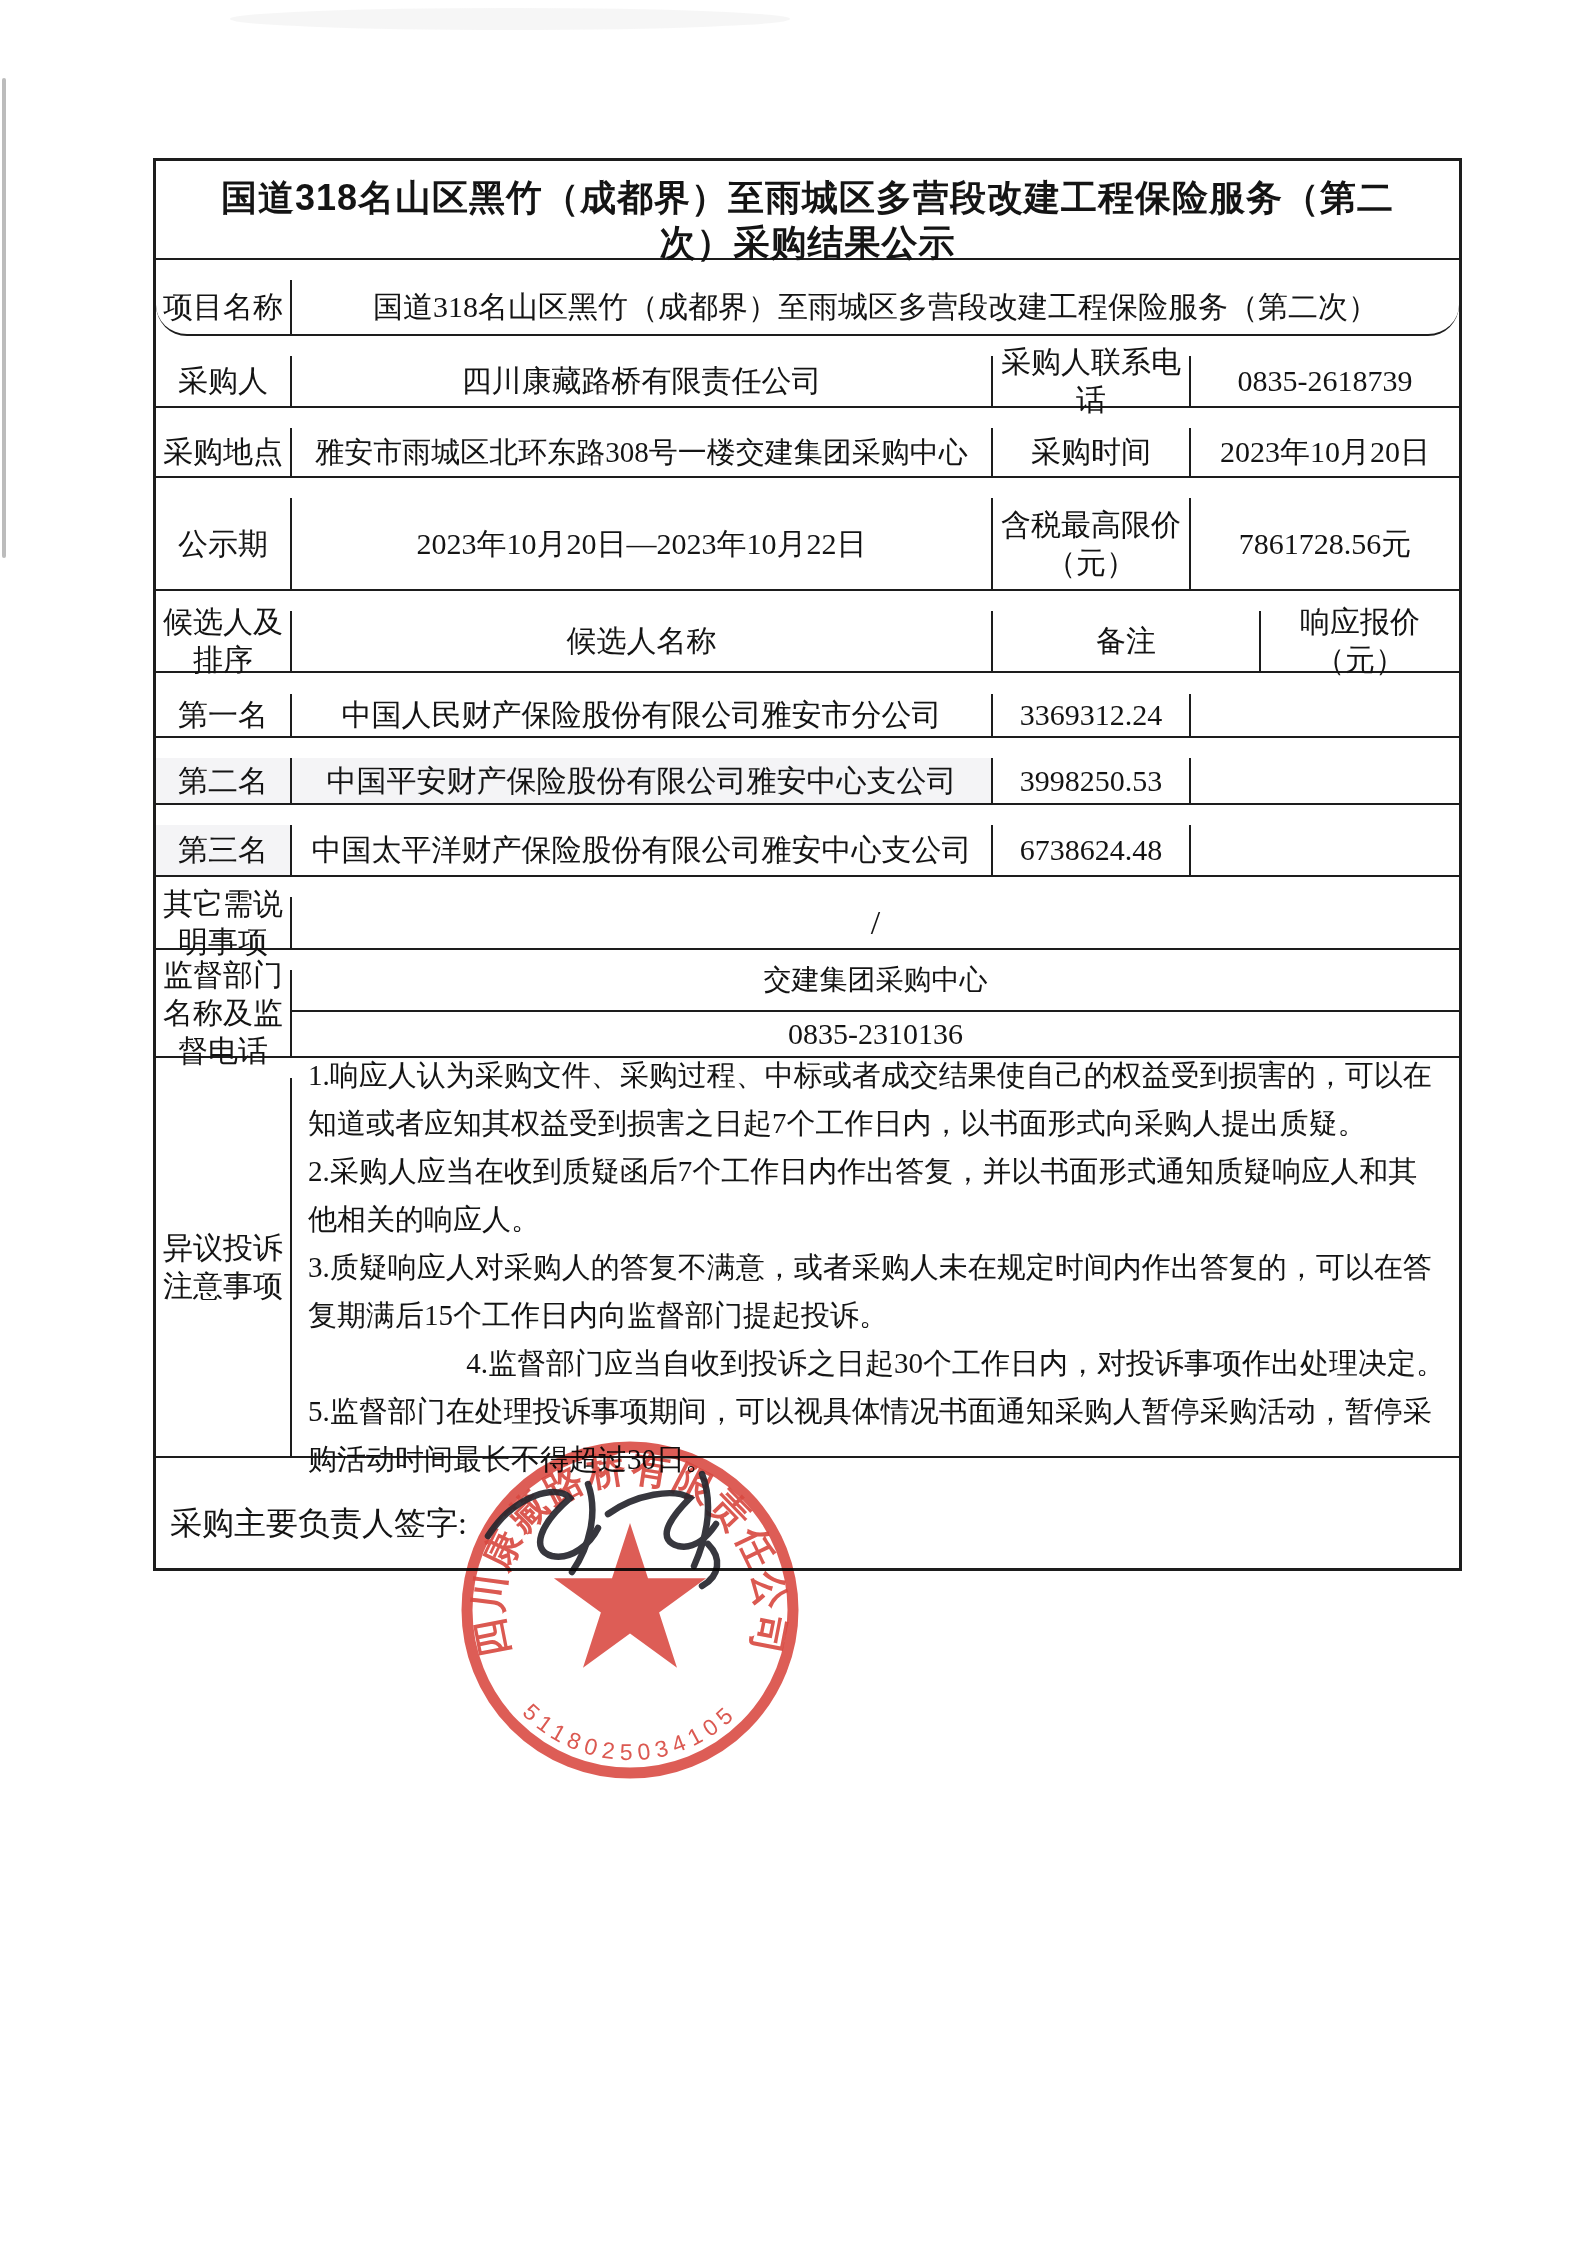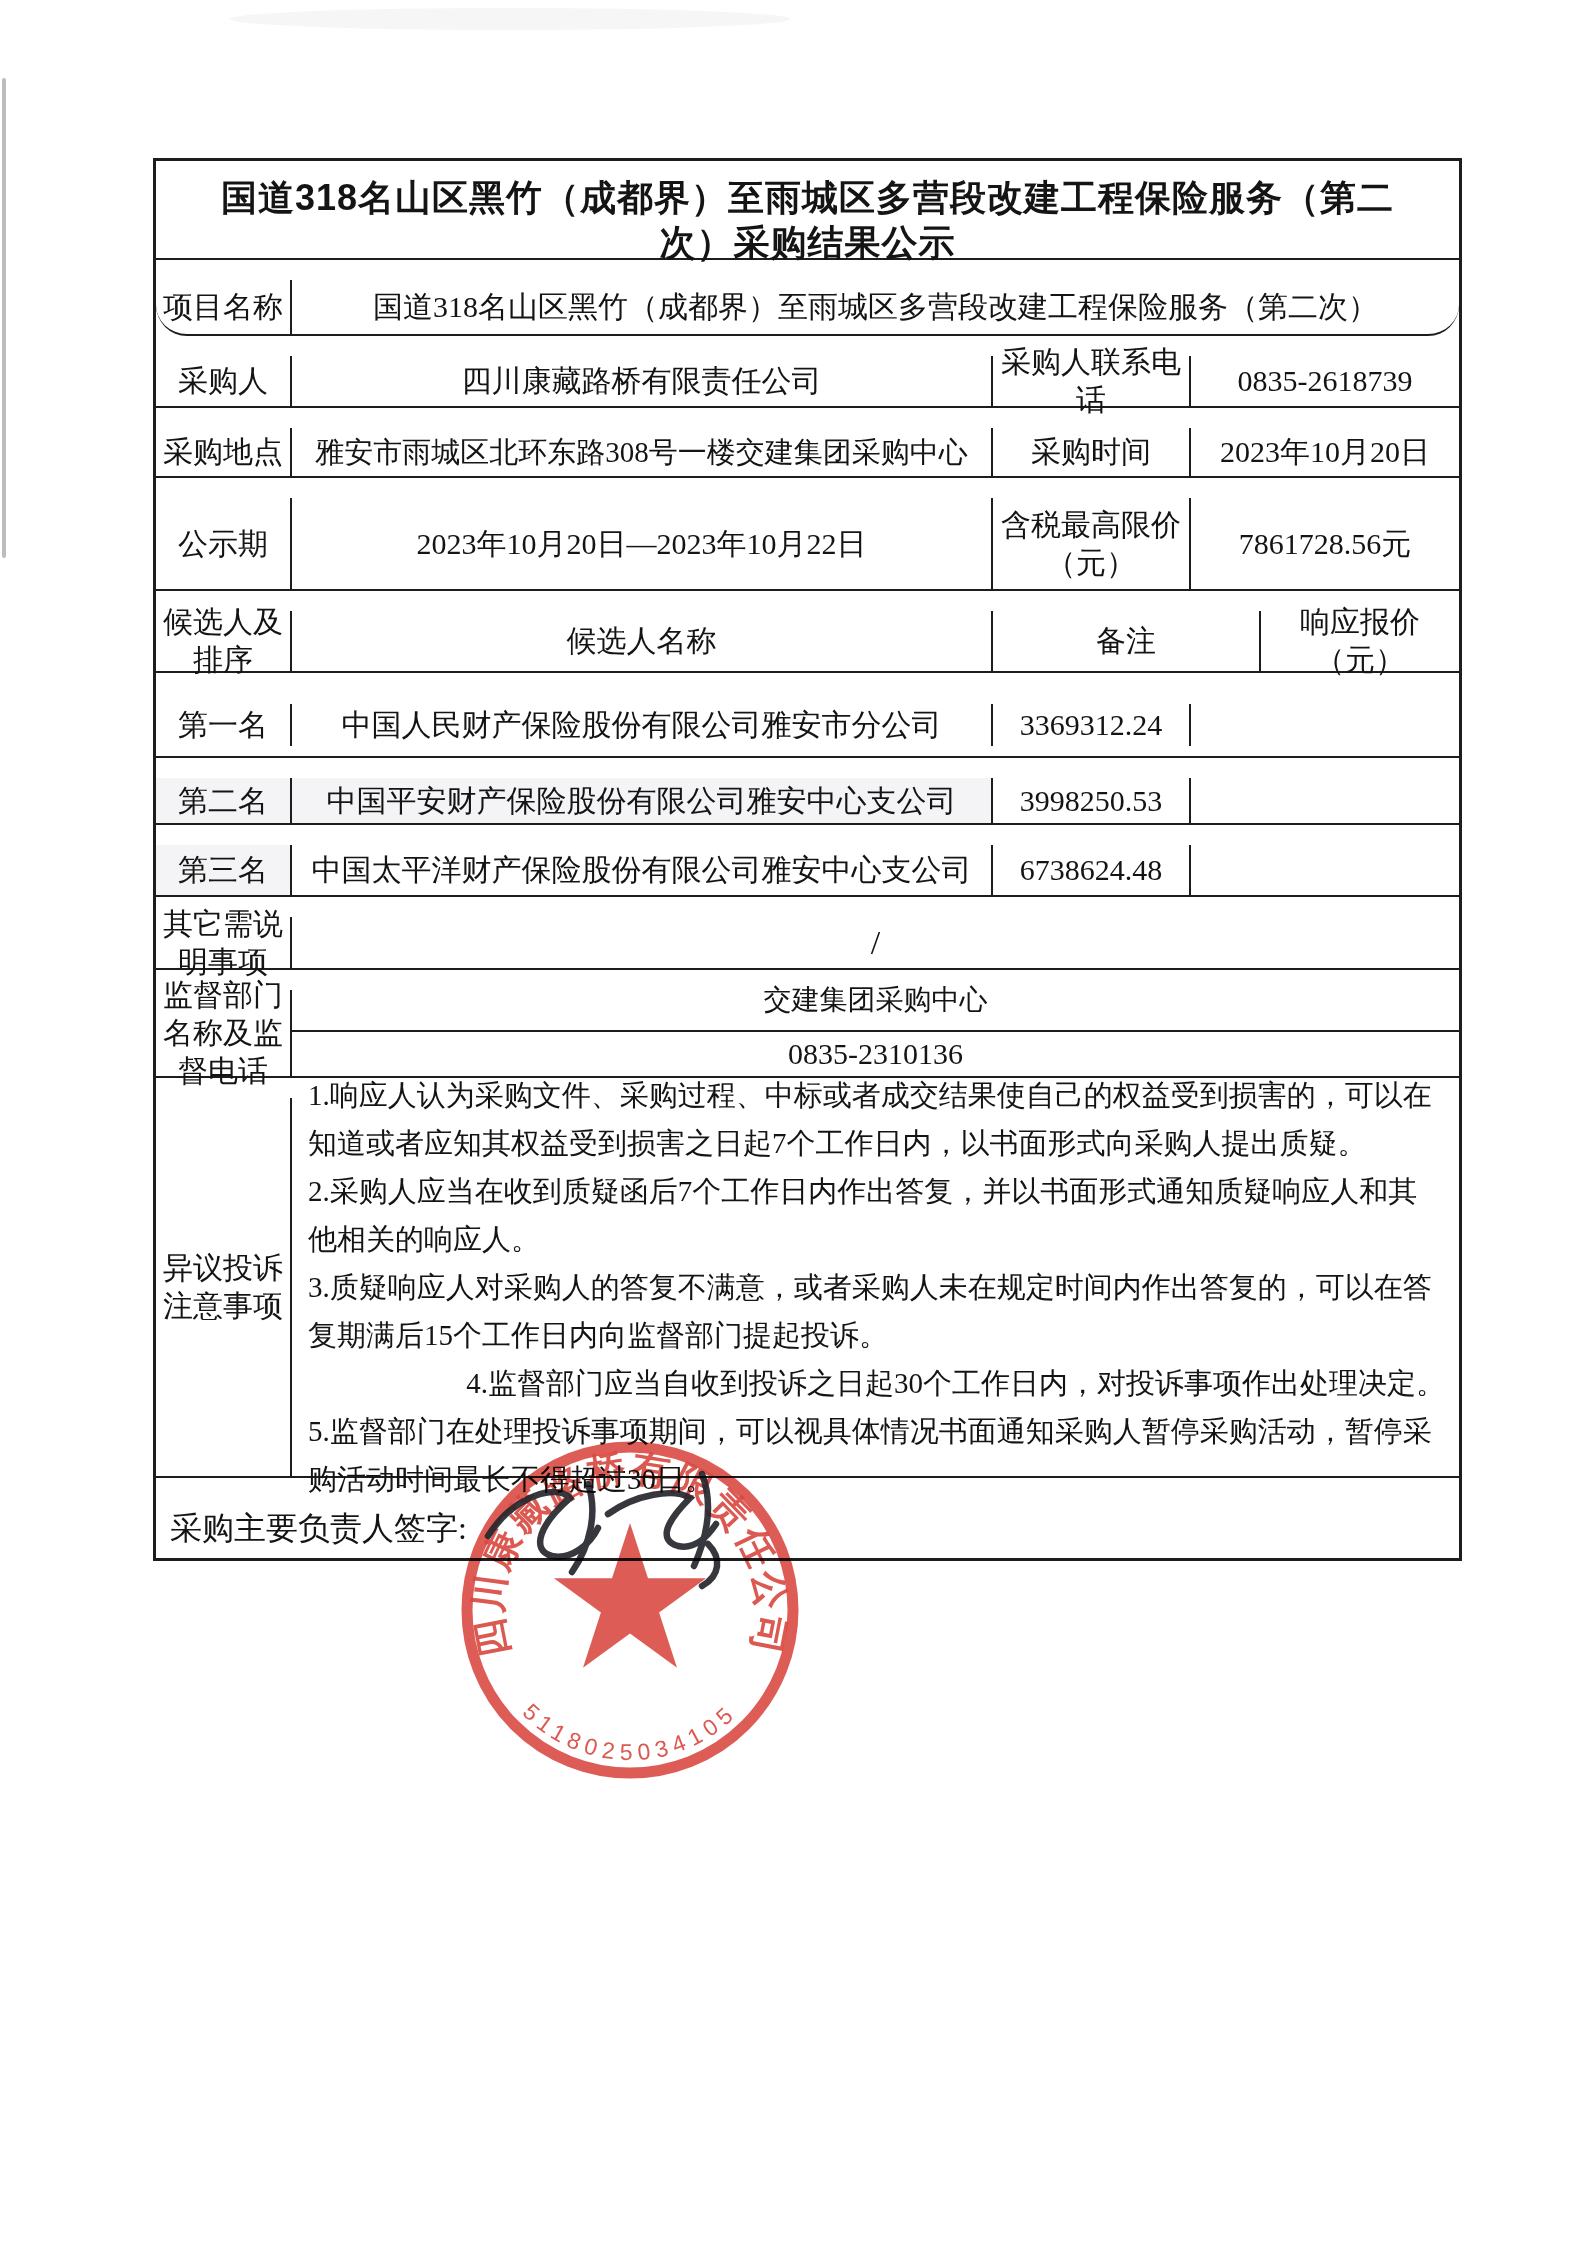--- a/index.html
+++ b/index.html
@@ -28,27 +28,27 @@
   .c-main{width:701px;}
   .c-3{width:198px;}
   .c-4{flex:1;}
 
   .r-title{height:99px;}
   .r-project{height:76px;border-radius:31px;}
   .r-purchaser{height:72px;}
   .r-location{height:70px;}
   .r-publicity{height:113px;}
   .r-cheader{height:82px;}
-  .r-cand1{height:85px;align-items:center;}
+  .r-cand1{height:65px;align-items:center;}
   .r-cand2{height:67px;}
   .r-cand3{height:72px;}
   .r-other{height:73px;}
   .r-supervision{height:108px;}
   .r-objection{height:400px;}
-  .r-signature{height:80px;}
+  .r-signature{height:110px;}
 
   .title-cell{
     width:100%;font-family:"Liberation Sans",sans-serif;font-weight:700;
     font-size:36px;line-height:45px;letter-spacing:1px;
   }
   .tint{background:#f4f4f6;}
   .addr{font-size:29px;padding:2px 2px;}
   .sup-right{flex:1;display:flex;flex-direction:column;}
   .sup-sub1{flex:none;height:62px;border-bottom:2px solid #1d1d1d;display:flex;align-items:center;justify-content:center;font-size:28px;box-sizing:border-box;}
   .sup-sub2{flex:1;display:flex;align-items:center;justify-content:center;font-size:30px;}

